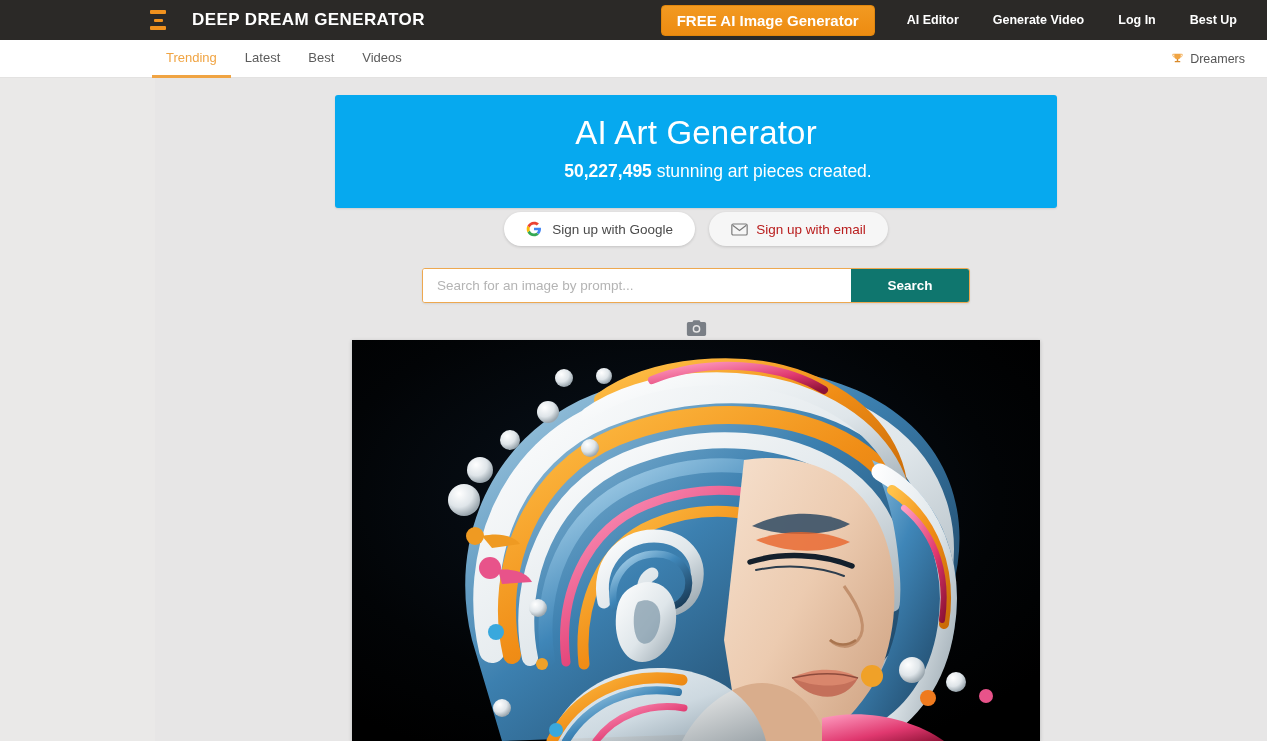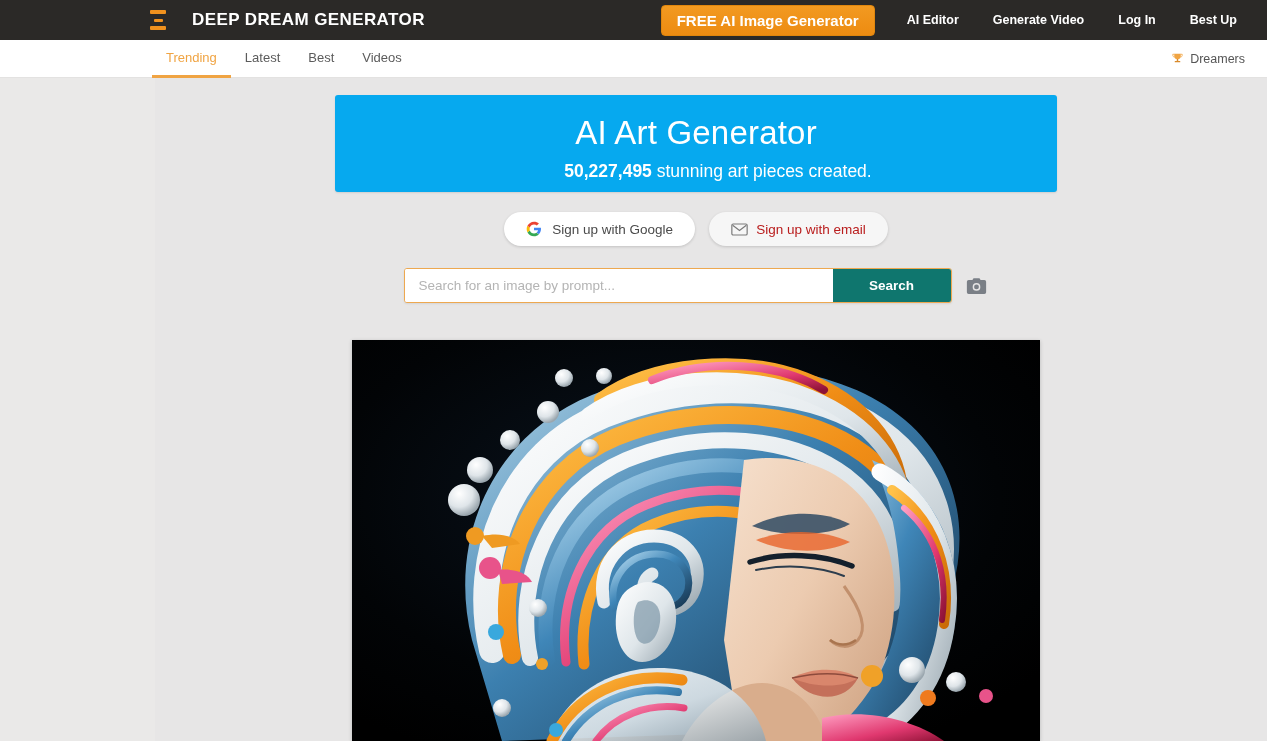--- a/index.html
+++ b/index.html
@@ -85,21 +85,21 @@
     background:#eae9e8;
   }
   .content{
     position:absolute; top:0; left:155px; width:1112px; height:663px;
     background:#e7e6e6;
   }
 
   
   .hero{
     position:absolute; left:180px; top:17px;
-    width:722px; height:97px;
+    width:722px; height:113px;
     background:#06a9ef;
     border-radius:3px;
     text-align:center;
     box-shadow:0 1px 2px rgba(0,0,0,.10);
   }
   .hero h1{
     color:#fff; font-size:33px; font-weight:normal;
     letter-spacing:.2px; margin-top:19px;
   }
   .hero p{
@@ -120,21 +120,21 @@
     box-shadow:0 1px 3px rgba(0,0,0,.16);
     cursor:pointer; white-space:nowrap;
   }
   .signup-btn.email{ background:#f6f6f6; color:#b91c1c;gap:8px; }
   .gicon{ width:16px; height:16px; flex:none; }
   .mailicon{ width:17px; height:13px; flex:none; }
 
   
   .search-row{
     position:absolute; left:180px; top:190px; width:722px;
-    display:flex; justify-content:center; align-items:center; gap:13px;
+    display:flex; justify-content:center; align-items:center; gap:13px;flex-direction:column;
   }
   .search-box{
     display:flex; align-items:stretch;
     width:548px; height:35px;
     border:1px solid #eda850;
     border-radius:3px; overflow:hidden;
     background:#fff;
     box-shadow:0 1px 2px rgba(0,0,0,.08);
   }
   .search-box input{

